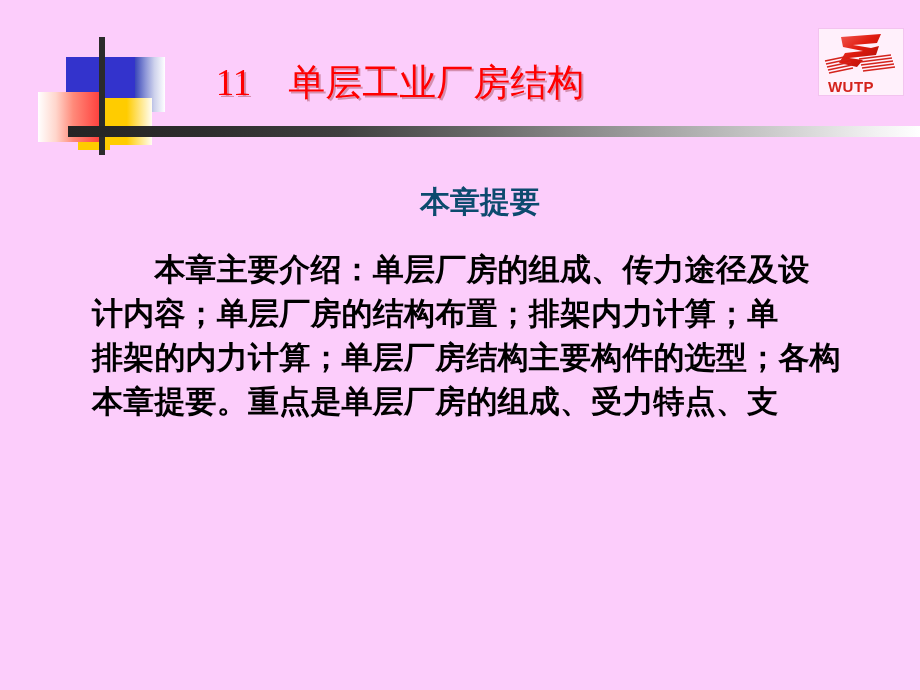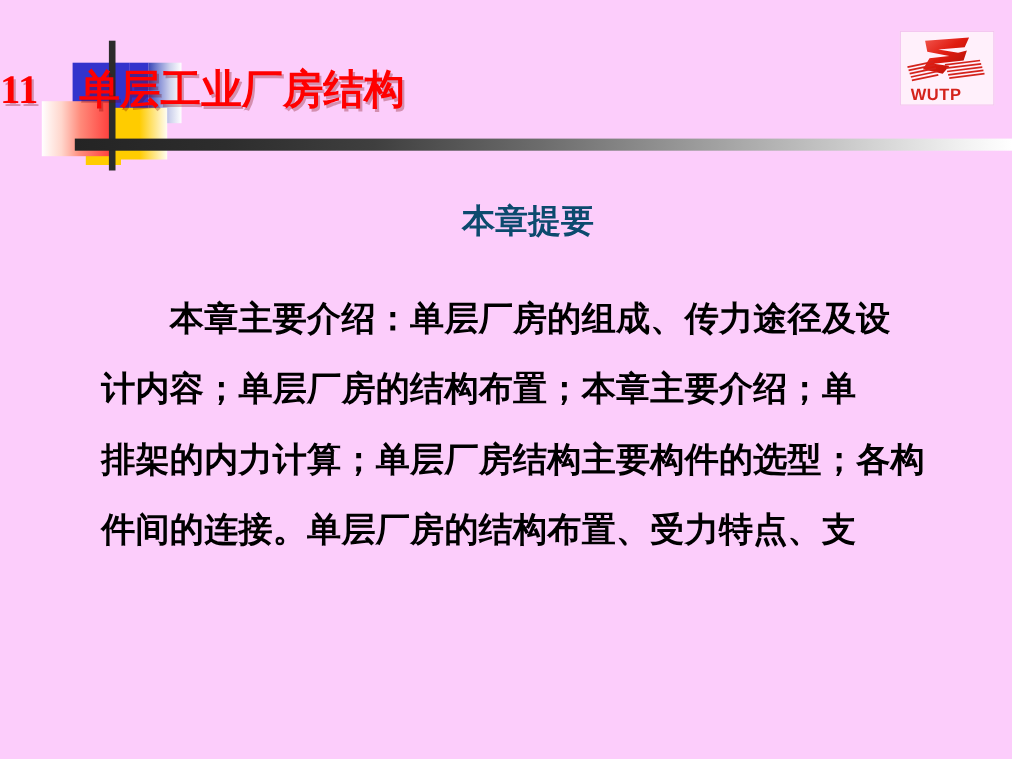--- a/index.html
+++ b/index.html
@@ -132,24 +132,24 @@
     letter-spacing: 0.5px;
     line-height: 16px;
   }
 
   
   .title {
     position: absolute;
     left: 0;
     top: 60px;
     width: 800px;
-    text-align: left;
+    text-align: center;
     color: #ff0000;
     font-family: "Liberation Serif", serif;
-    font-weight: bold;
+    font-weight: normal;
     font-size: 37px;
     line-height: 46px;
     white-space: pre;
     text-shadow: 2px 2px 0 rgba(120, 0, 0, 0.30);
   }
 
   
   .subtitle {
     position: absolute;
     left: 0;
@@ -173,21 +173,20 @@
     width: 760px;
     color: #000000;
     font-family: "Liberation Serif", serif;
     font-weight: bold;
     font-size: 31px;
     line-height: 44px;
   }
   .body-line {
     white-space: pre;
     letter-spacing: 0.2px;
-    margin-top: 20px;
   }
 </style>
 </head>
 <body>
 
 <div class="slide">
 
   <div class="deco">
     <div class="deco-blue"></div>
     <div class="deco-blue-fade"></div>
@@ -227,18 +226,18 @@
     </svg>
     <div class="logo-text">WUTP</div>
   </div>
 
   <div class="title">11    单层工业厂房结构</div>
 
   <div class="subtitle">本章提要</div>
 
   <div class="body-text">
     <div class="body-line">　　本章主要介绍：单层厂房的组成、传力途径及设</div>
-    <div class="body-line">计内容；单层厂房的结构布置；本章主要介绍；单</div>
+    <div class="body-line">计内容；单层厂房的结构布置；排架内力计算；单</div>
     <div class="body-line">排架的内力计算；单层厂房结构主要构件的选型；各构</div>
-    <div class="body-line">件间的连接。单层厂房的结构布置、受力特点、支</div>
+    <div class="body-line">本章提要。重点是单层厂房的组成、受力特点、支</div>
   </div>
 
 </div>
 
 </body></html>

